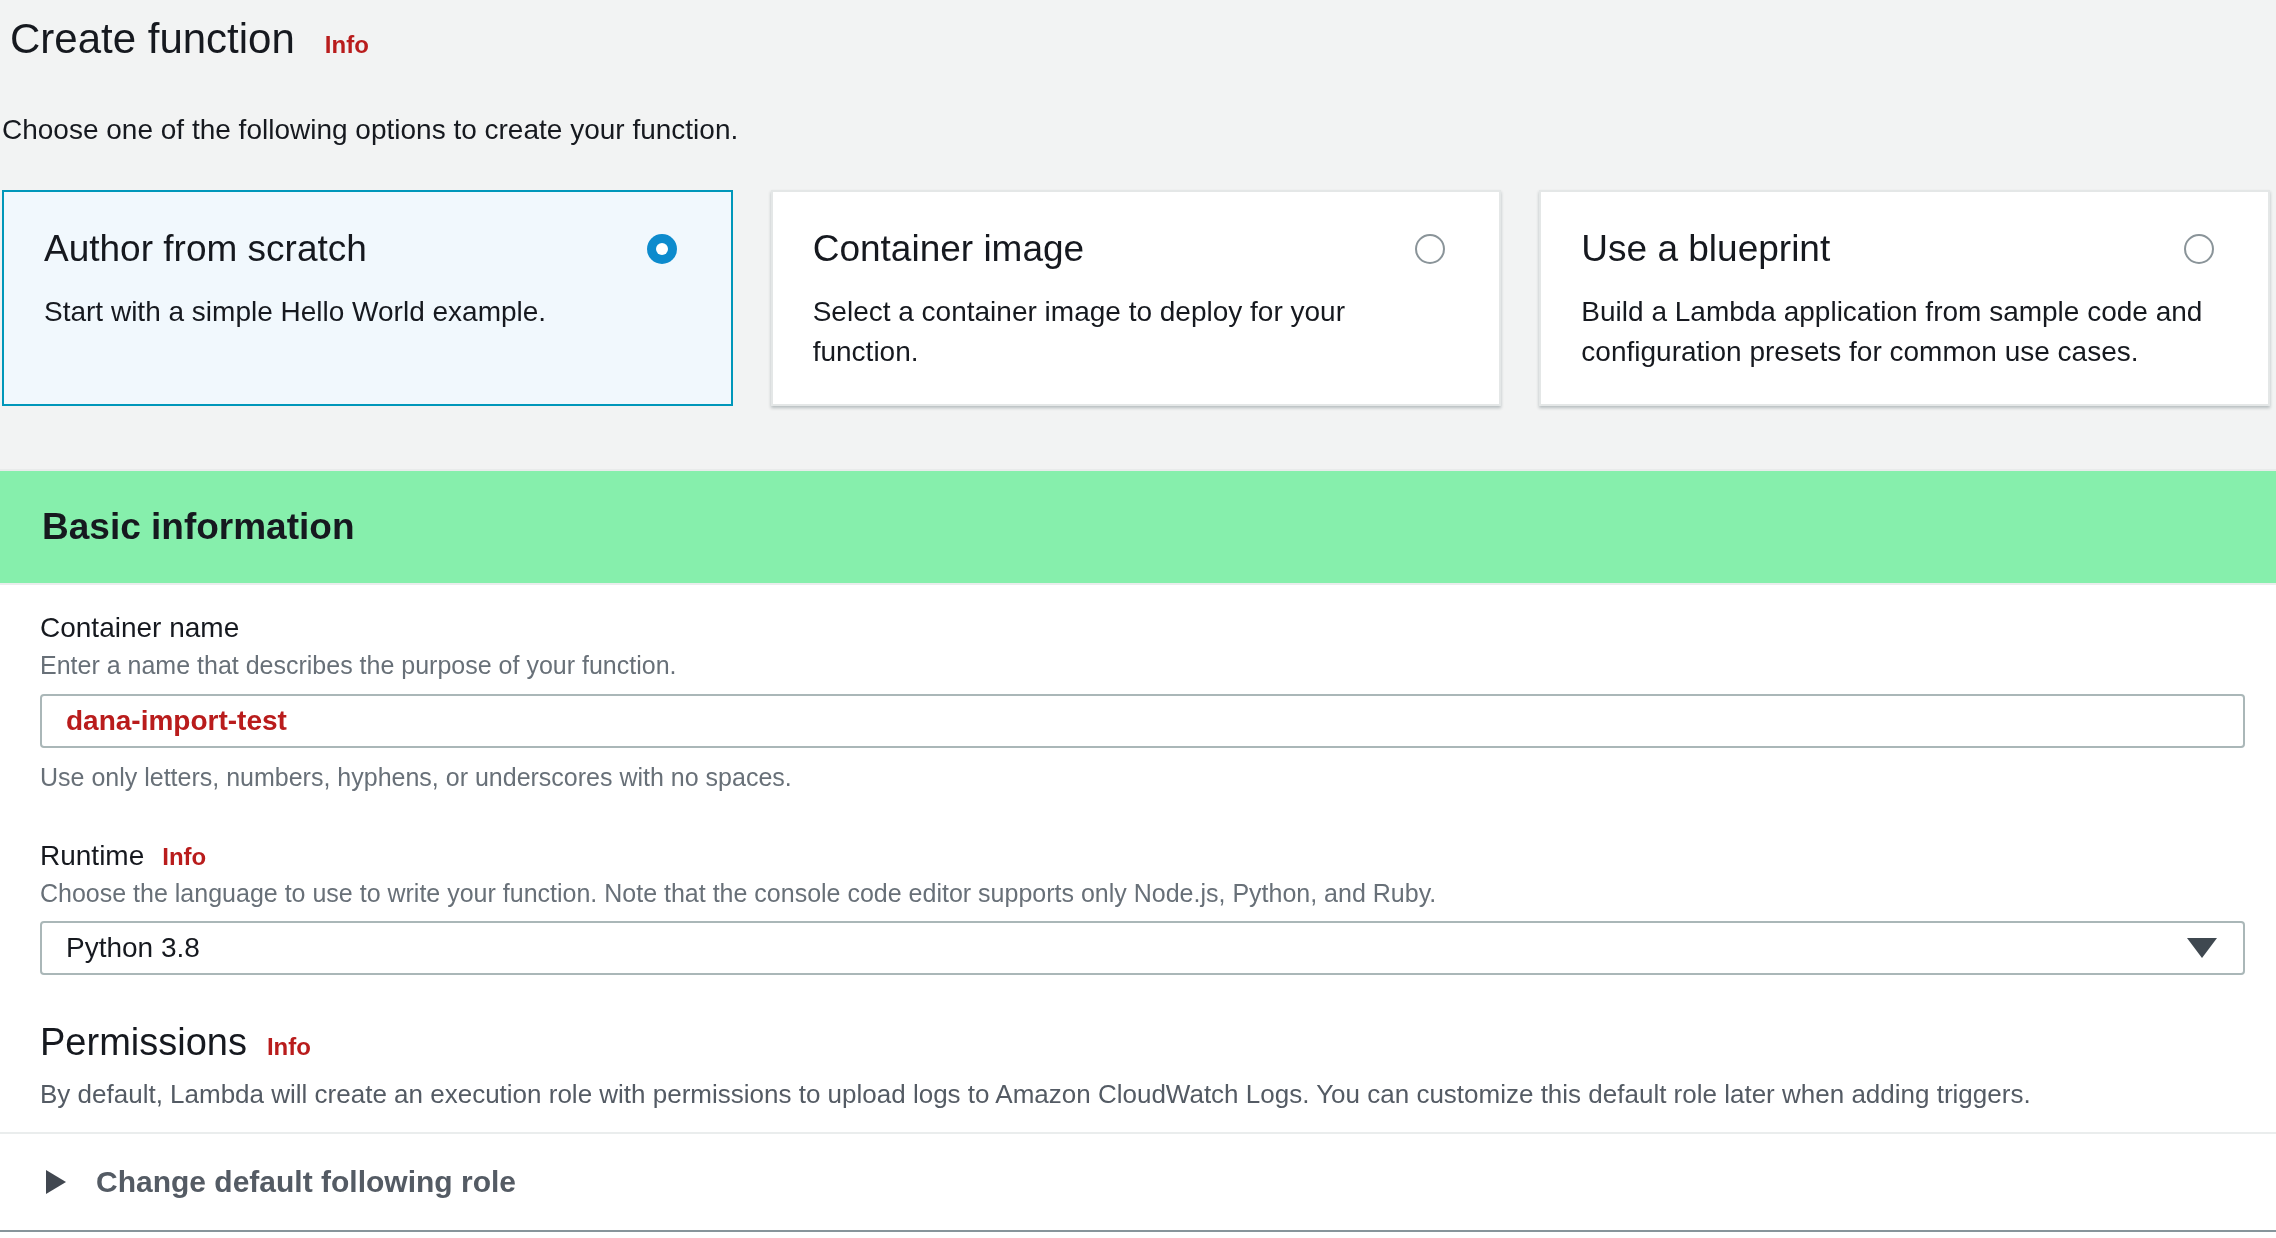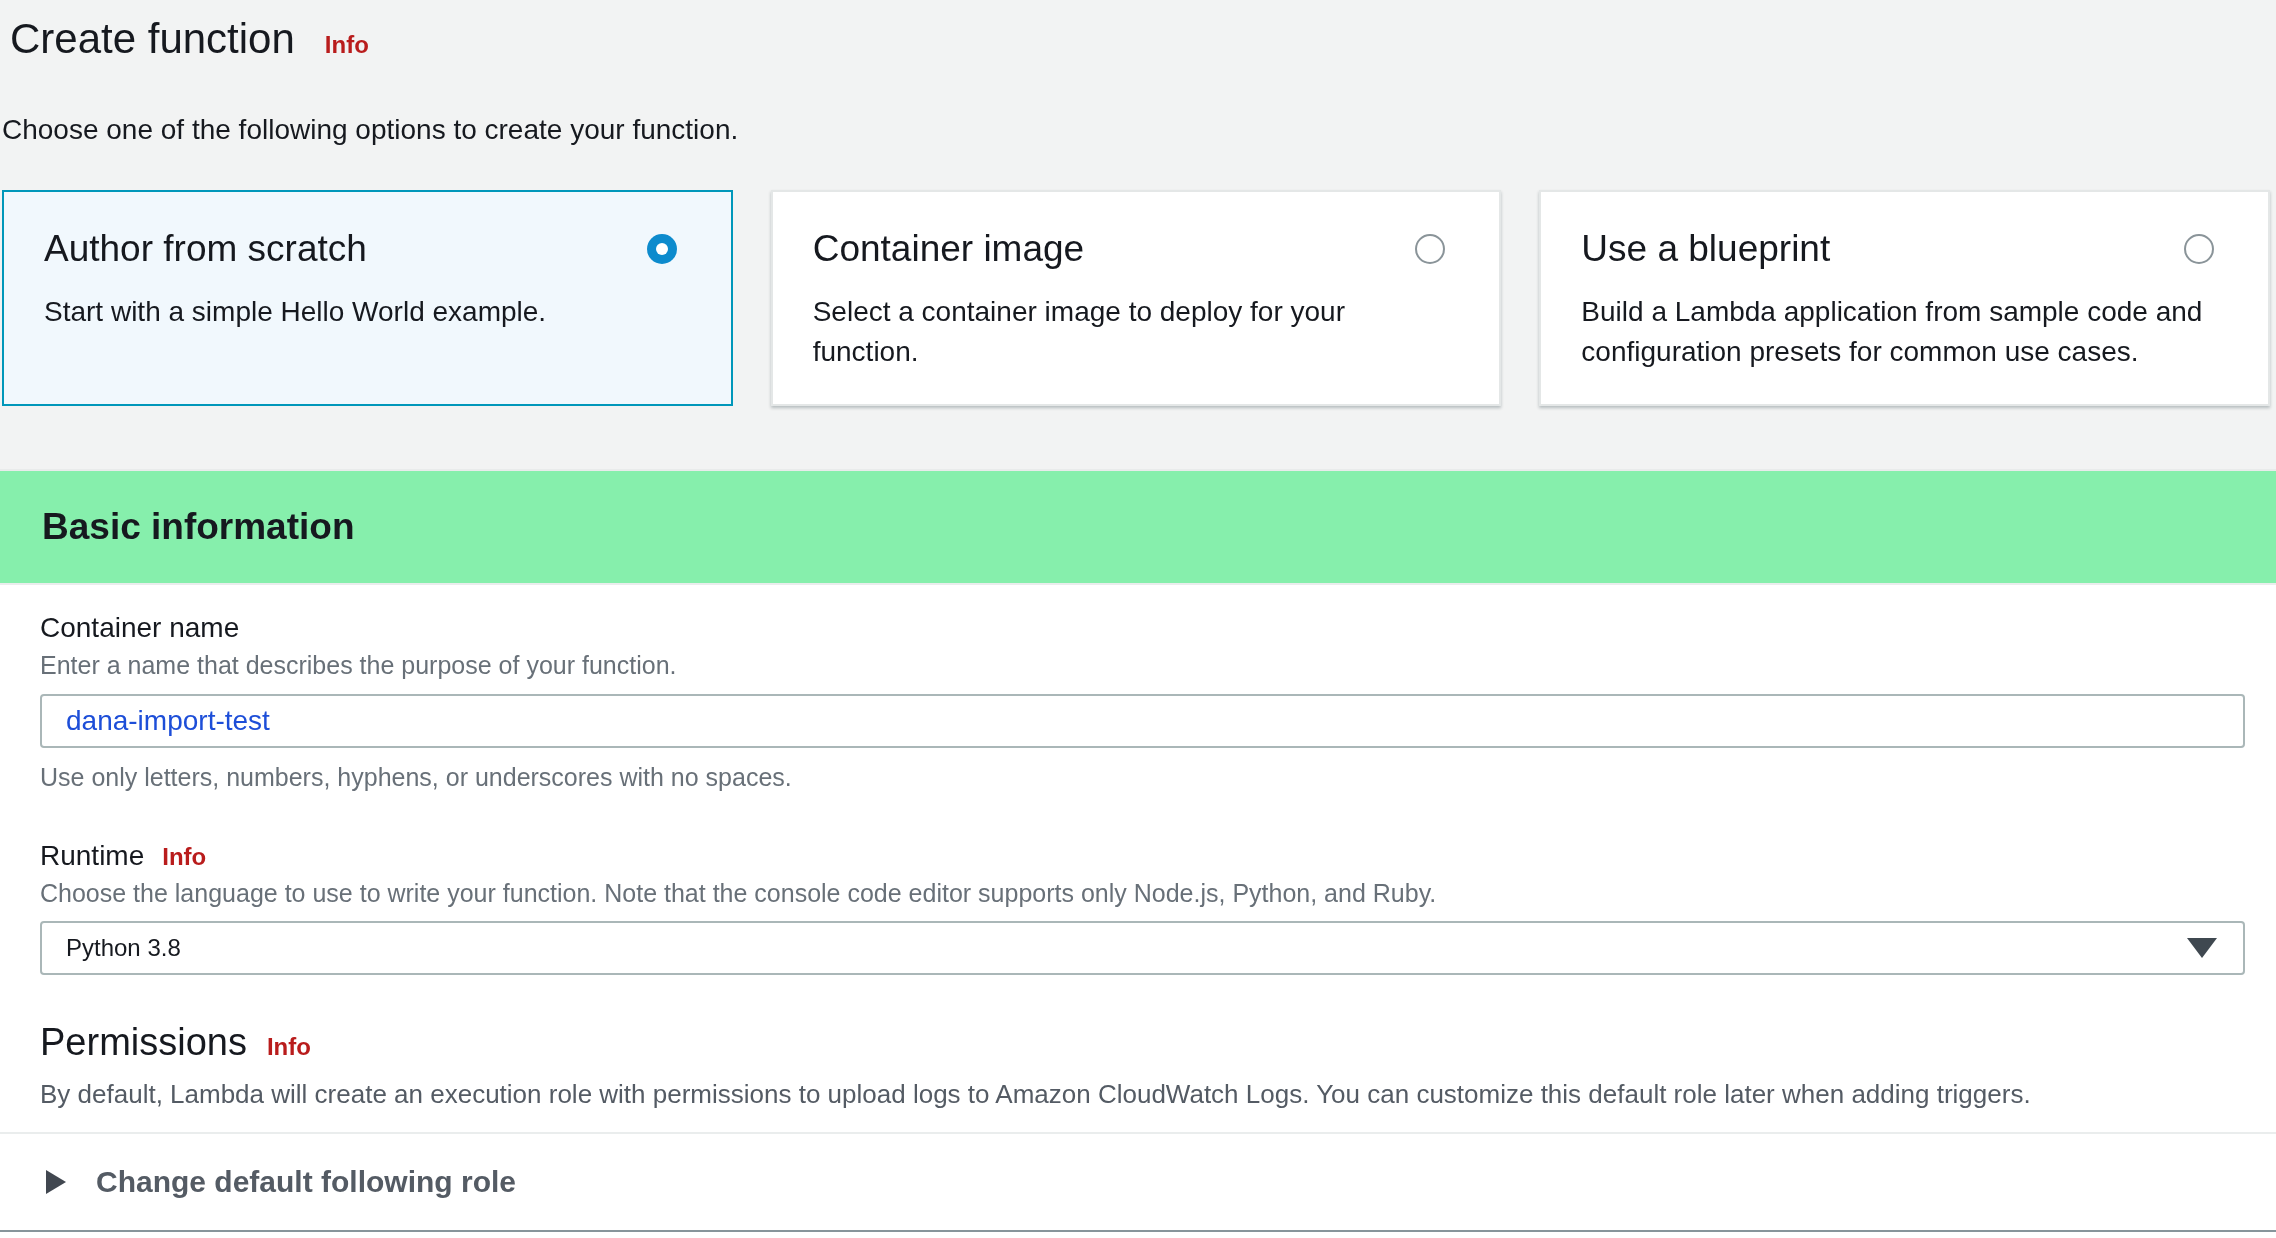--- a/index.html
+++ b/index.html
@@ -43,32 +43,32 @@
   }
   .panel-heading{font-size:37px;font-weight:700;margin:0;}
   .panel-body{flex:1 1 auto;background:#ffffff;padding:26px 31px 0 40px;}
 
   .field-label{font-size:28px;line-height:33px;color:#16191f;}
   .label-row{display:flex;align-items:baseline;gap:18px;}
   .field-desc{font-size:25px;line-height:29px;color:#687078;margin-top:7px;}
   .text-input{
     display:block;width:100%;height:54px;margin-top:14px;
     border:2px solid #aab7b8;border-radius:4px;background:#ffffff;
-    font-family:"Liberation Sans",sans-serif;font-size:28px;color:#1d4ed8;
-    padding:0 24px;outline:none;
+    font-family:"Liberation Sans",sans-serif;font-size:28px;color:#b91c1c;
+    padding:0 24px;outline:none;font-weight:bold;
   }
   .constraint{font-size:25px;line-height:29px;color:#687078;margin-top:15px;}
 
   .runtime-block{margin-top:47px;}
   .select{
     width:100%;height:54px;margin-top:13px;
     border:2px solid #aab7b8;border-radius:4px;background:#ffffff;
     display:flex;align-items:center;padding:0 26px 0 24px;cursor:pointer;
   }
-  .select-value{font-size:24px;color:#16191f;}
+  .select-value{font-size:28px;color:#16191f;}
   .caret-down{
     margin-left:auto;width:0;height:0;
     border-left:15px solid transparent;border-right:15px solid transparent;
     border-top:20px solid #3f4850;
   }
 
   .permissions-block{margin-top:44px;}
   .perm-title-row{display:flex;align-items:baseline;gap:20px;}
   .perm-heading{font-size:38px;font-weight:400;margin:0;line-height:46px;}
   .perm-desc{font-size:26px;line-height:30px;color:#545b64;margin-top:14px;}

